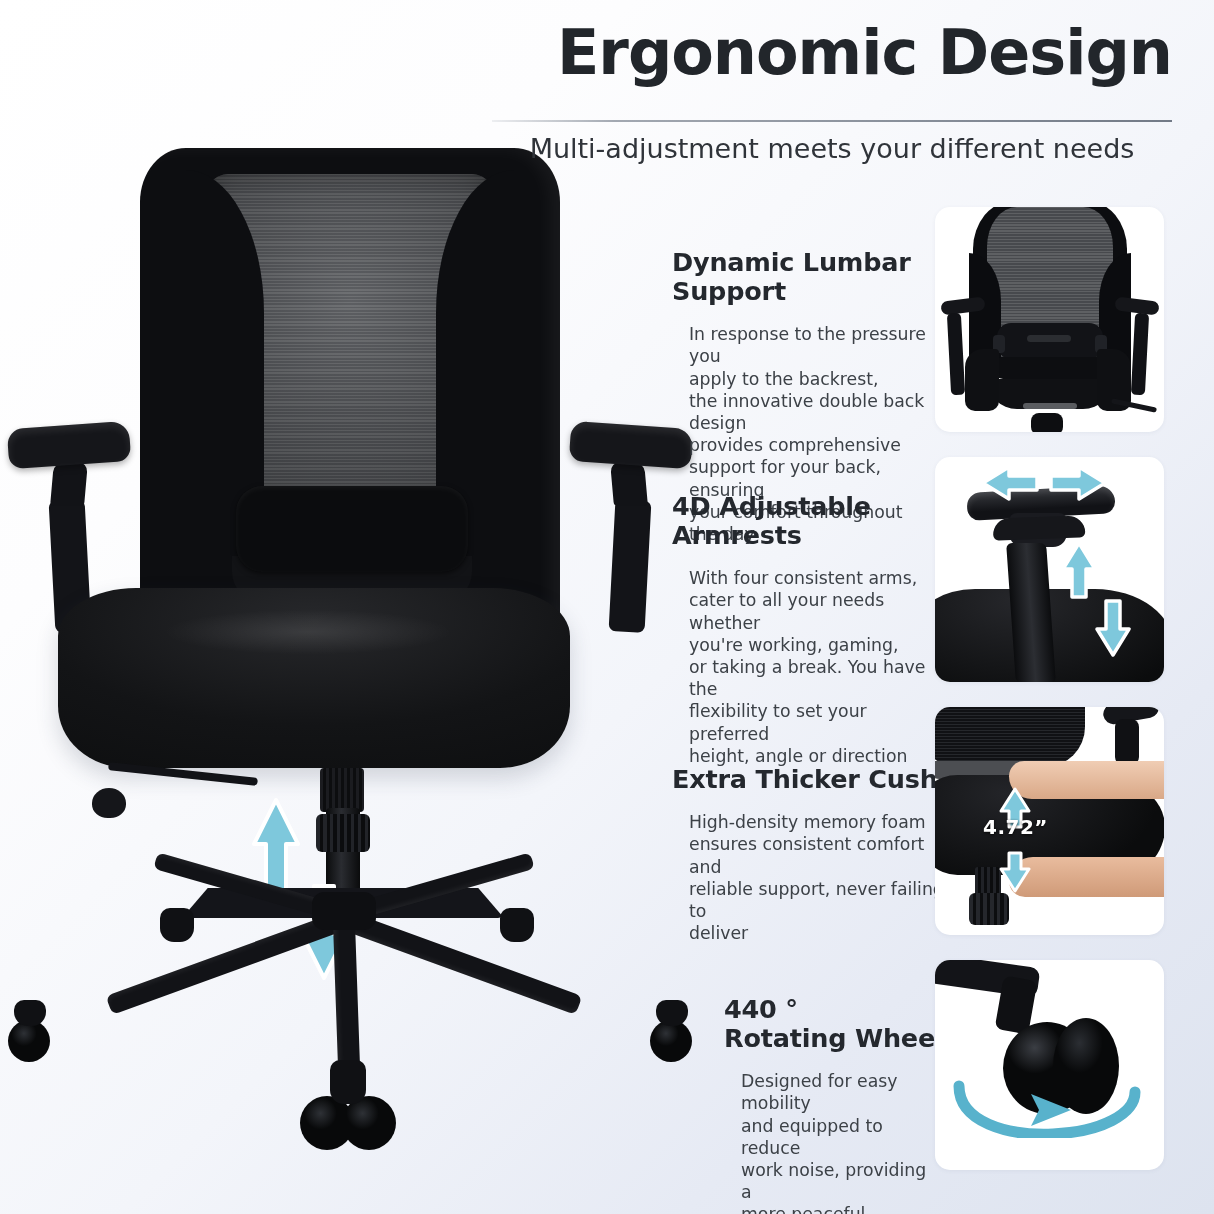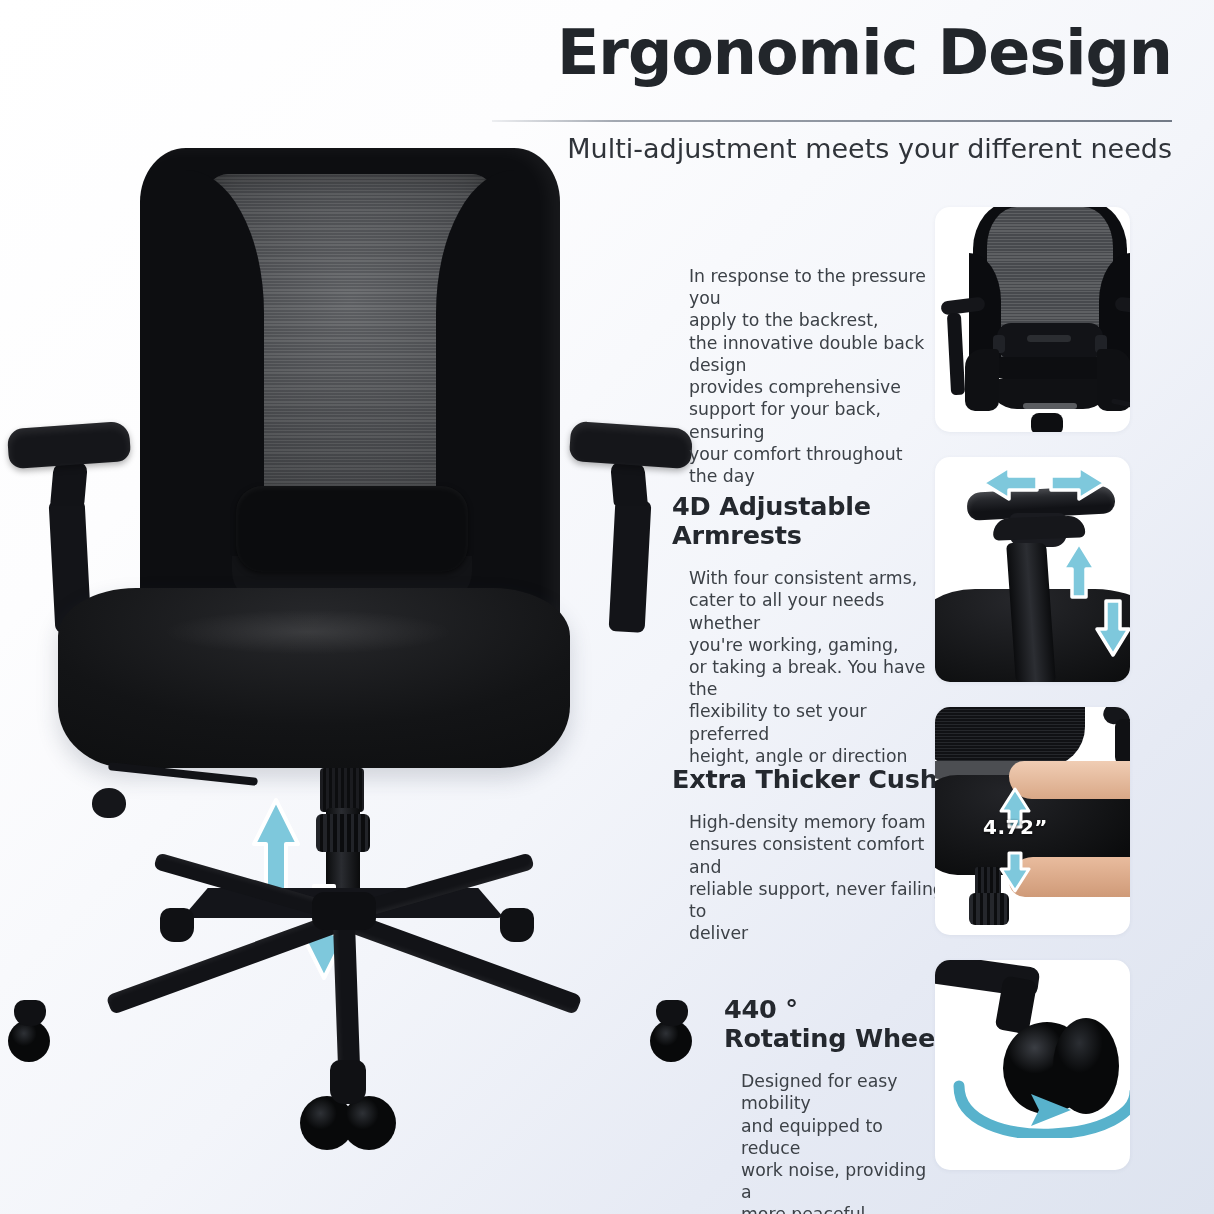--- a/index.html
+++ b/index.html
@@ -21,42 +21,42 @@
     font-size:62px;font-weight:bold;letter-spacing:-1px;
     color:#22262b;text-align:right;line-height:1.12;
     margin:0;white-space:nowrap;
   }
   .rule{
     position:absolute;left:492px;top:120px;width:680px;height:2px;
     background:linear-gradient(90deg,rgba(120,130,145,.12) 0%,rgba(90,100,115,.55) 18%,rgba(70,80,95,.75) 100%);
   }
   .subtitle{
     position:absolute;left:492px;top:133px;width:680px;
-    font-size:27px;color:#30343a;text-align:right;white-space:nowrap;
+    font-size:27px;color:#30343a;text-align:center;white-space:nowrap;
   }
 
   
   .feature{position:absolute;width:272px;}
   .feature h3{
     margin:0 0 4px 0;font-size:25.5px;font-weight:bold;color:#24282e;
     line-height:1.14;letter-spacing:-.2px;white-space:pre-line;
   }
   .feature p{
     margin:17px;font-size:17.3px;color:#3c4147;line-height:1.285;
     white-space:pre-line;
   }
   .f1{left:672px;top:248px;}
   .f2{left:672px;top:492px;}
   .f3{left:672px;top:765px;width:290px;}
   .f4{left:724px;top:995px;width:230px;}
   .f3 h3{white-space:nowrap;}
 
   
   .card{
-    position:absolute;left:935px;width:195px;
+    position:absolute;left:935px;width:229px;
     background:#fff;border-radius:15px;overflow:hidden;
     box-shadow:0 1px 4px rgba(70,85,110,.07);
   }
   .c1{top:207px;height:225px;}
   .c2{top:457px;height:225px;}
   .c3{top:707px;height:228px;}
   .c4{top:960px;height:210px;}
   .card .inner{position:absolute;inset:0;}
 
   
@@ -218,20 +218,22 @@
     <div class="caster" style="left:330px;top:940px;width:36px;height:44px;"></div>
   </div>
 
   <div class="header">
     <h1 class="title">Ergonomic Design</h1>
   </div>
   <div class="rule"></div>
   <div class="subtitle">Multi-adjustment meets your different needs</div>
 
   <div class="feature f1">
+    <h3>Dynamic Lumbar
+Support</h3>
     <p>In response to the pressure you
 apply to the backrest,
 the innovative double back design
 provides comprehensive
 support for your back, ensuring
 your comfort throughout the day</p>
   </div>
 
   <div class="card c1">
     <div class="inner">

